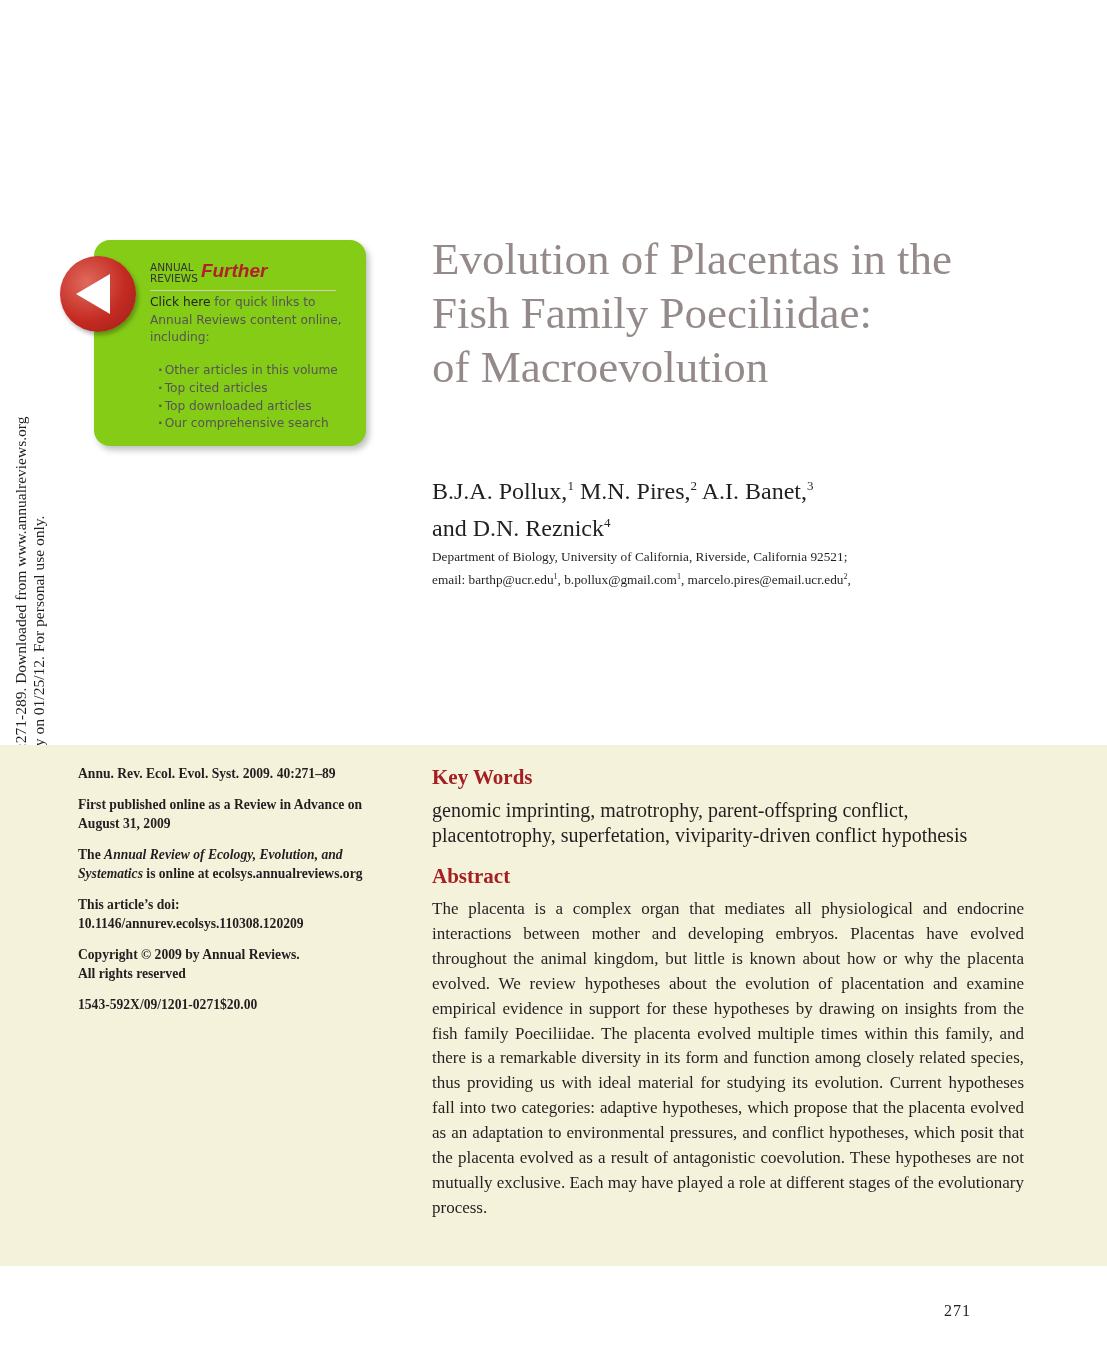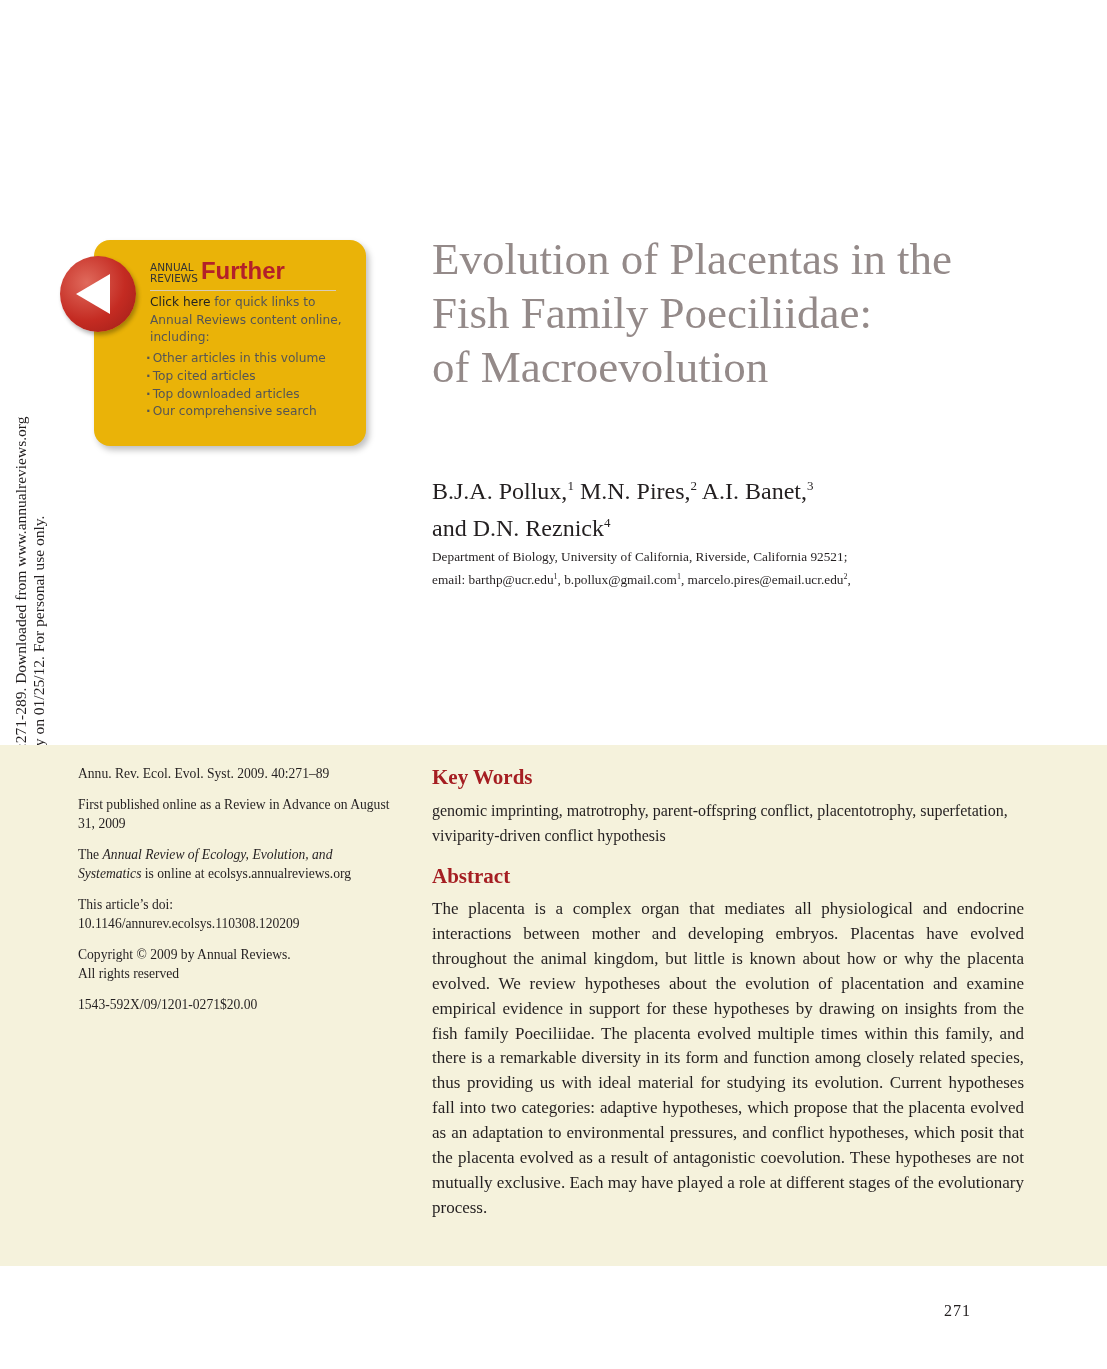--- a/index.html
+++ b/index.html
@@ -15,58 +15,59 @@
     transform:rotate(-90deg); transform-origin:center center;
     font-size:15.5px; line-height:18px; text-align:center; color:#231f20; white-space:nowrap;
   }
   .band {
     position:absolute; left:0; top:745px; width:1107px; height:521px;
     background:#f5f2dc;
   }
   
   .further {
     position:absolute; left:94px; top:240px; width:272px; height:206px;
-    background:#eab308; border-radius:16px;
+    background:#84cc16; border-radius:16px;
     box-shadow:3px 4px 6px rgba(0,0,0,0.25);
     font-family:"DejaVu Sans","Liberation Sans",sans-serif; color:#3a3a3a;
   }
   .further .circle {
     position:absolute; left:-34px; top:16px; width:76px; height:76px; border-radius:50%;
     background:radial-gradient(circle at 35% 35%, #e06a5c 0%, #c42b22 55%, #9c1d18 100%);
     box-shadow:2px 3px 4px rgba(0,0,0,0.3);
   }
   .further .circle svg { position:absolute; left:0; top:0; }
   .further .brand {
     position:absolute; left:56px; top:18px; display:flex; align-items:flex-end;
   }
   .further .brand .ar { font-size:10.5px; line-height:11px; color:#333; margin-right:3px; }
   .further .brand .fw {
-    font-size:24px; font-weight:bold; color:#b3202a; line-height:26px;
+    font-size:19px; font-weight:bold; color:#b3202a; line-height:26px;
     font-family:"Liberation Sans","DejaVu Sans",sans-serif;
+    font-style:italic;
   }
   .further .rule { position:absolute; left:56px; top:50px; width:186px; height:1px; background:#d8ccb8; }
   .further .desc { position:absolute; left:56px; top:54px; width:200px; font-size:12.2px; line-height:17.5px; color:#555; }
   .further .desc .ch { color:#222; }
-  .further ul { position:absolute; left:52px; top:110px; margin:0; padding:0; list-style:none; font-size:12.2px; line-height:17.8px; color:#555; }
+  .further ul { position:absolute; left:52px; top:110px; margin:12px; padding:0; list-style:none; font-size:12.2px; line-height:17.8px; color:#555; }
   .further ul li::before { content:"\00B7"; margin-right:2px; font-weight:bold; }
   
   .title {
     position:absolute; left:432px; top:232px; width:600px; margin:0;
     font-size:45px; line-height:54px; font-weight:normal; color:#948a89;
   }
   .authors { position:absolute; left:432px; top:470px; width:600px; font-size:24px; line-height:31px; color:#231f20; }
   .authors sup { font-size:13px; }
   .affil { position:absolute; left:432px; top:547px; width:620px; font-size:13.3px; line-height:19.5px; color:#231f20; }
   .affil sup { font-size:8px; }
   
   .meta { position:absolute; left:78px; top:764px; width:320px; font-size:13.6px; line-height:19.5px; color:#231f20; }
-  .meta p { margin:0 0 11px 0; }
+  .meta p { margin:0 0 11px 0;font-weight:bold; }
   
   .h2 { position:absolute; left:432px; font-size:21px; font-weight:bold; color:#a51e22; margin:0; line-height:26px; }
-  .kw { position:absolute; left:432px; top:798px; width:600px; font-size:16px; line-height:25px; color:#231f20; }
+  .kw { position:absolute; left:432px; top:798px; width:600px; font-size:20px; line-height:25px; color:#231f20; }
   .abstract { position:absolute; left:432px; top:897px; width:592px; font-size:17px; line-height:24.9px; text-align:justify; color:#231f20; margin:0; }
   .pagenum { position:absolute; left:944px; top:1302px; font-size:16px; color:#231f20; letter-spacing:1px; }
 </style>
 </head>
 <body>
 
 <div class="sidebar-note">
   <div class="rot">
     <div>Annu. Rev. Ecol. Evol. Syst. 2009.40:271-289. Downloaded from www.annualreviews.org</div>
     <div>by Hamline University on 01/25/12. For personal use only.</div>

